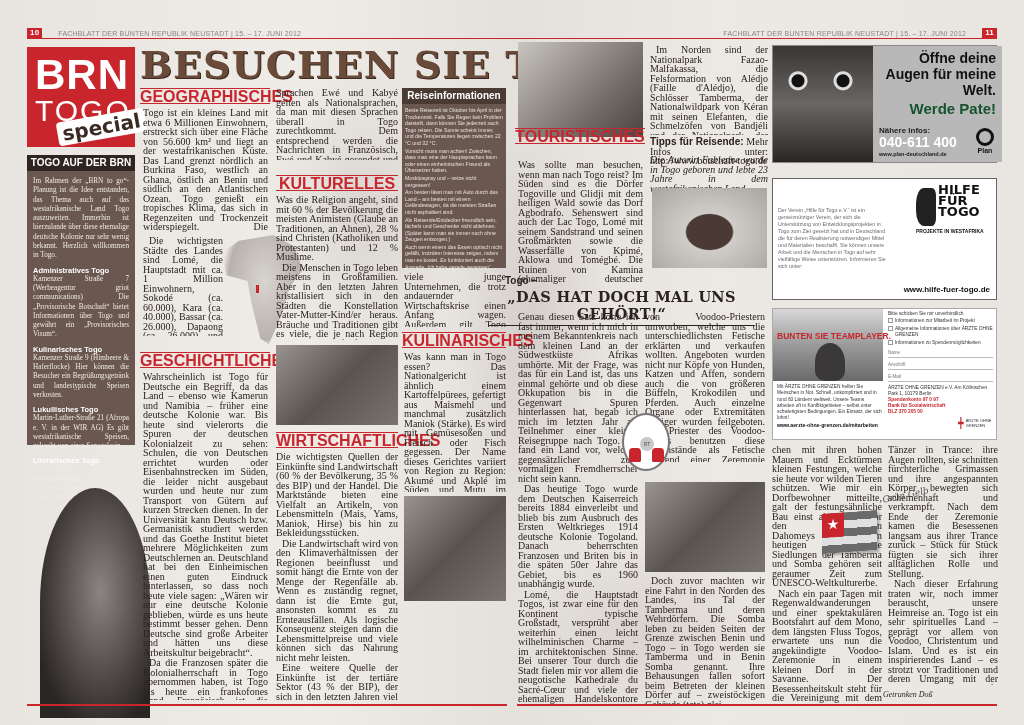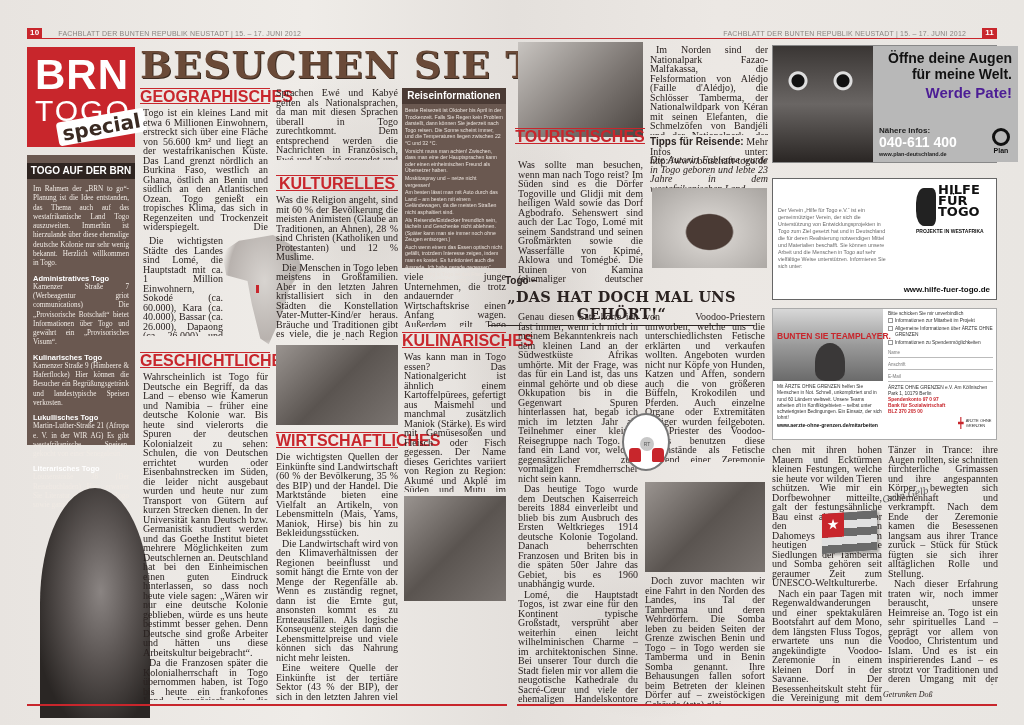--- a/index.html
+++ b/index.html
@@ -7,41 +7,41 @@
 body{font-family:"Liberation Serif",serif;color:#2a2220;position:relative}
 .spread{position:absolute;left:0;top:0;width:1024px;height:725px;background:linear-gradient(90deg,#e8e4e0 0%,#efece8 30%,#e4e0dc 50%,#ece8e4 70%,#e9e6e2 100%)}
 .bgwash{position:absolute;opacity:.35;background:radial-gradient(ellipse at center,#b8b0aa 0%,rgba(0,0,0,0) 70%)}
 .pagehead{position:absolute;top:27px;height:12px;font-family:"Liberation Sans",sans-serif;font-size:7px;color:#8a8480;letter-spacing:.2px;display:flex;align-items:center;gap:16px}
 .pagenum{background:#c8262c;color:#fff;font-weight:bold;font-size:8px;padding:0 3px;height:10px;line-height:10px}
 .headline-rule{position:absolute;top:38px;left:27px;width:970px;height:1px;background:#c8262c}
 .brnbox{position:absolute;left:27px;top:47px;width:108px;height:100px;background:#c8262c;color:#fff;font-family:"Liberation Sans",sans-serif}
 .brn{position:absolute;left:8px;top:8px;font-size:42px;font-weight:bold;letter-spacing:1px;line-height:40px}
 .togo-l{position:absolute;left:8px;top:50px;font-size:30px;font-weight:normal;letter-spacing:2px;line-height:28px}
 .special{position:absolute;left:30px;top:68px;background:#fff;color:#3a2a22;font-size:20px;font-weight:bold;padding:0 5px;transform:rotate(-10deg);border-radius:4px;font-family:"DejaVu Sans",sans-serif;line-height:24px}
-.sidebar{position:absolute;left:27px;top:155px;width:108px;height:290px;background:#6a5850;color:#f0eae4;padding:8px 6px}
+.sidebar{position:absolute;left:27px;top:155px;width:108px;height:290px;background:#6a5850;color:#f0eae4;padding:0 6px}
 .sidebar-head{background:#2e2420;color:#fff;font-family:"Liberation Sans",sans-serif;font-weight:bold;font-size:10px;text-align:center;height:16px;line-height:16px;margin:0 -6px 6px}
 .sidebar p{font-size:7.2px;line-height:9.3px;text-align:justify;margin-bottom:5px}
 .sidebar h5{font-family:"Liberation Sans",sans-serif;font-size:7.5px;font-weight:bold;color:#fff;margin-top:4px}
 .face{position:absolute;left:40px;top:488px;width:110px;height:230px;border-radius:50% 50% 0 0;background:radial-gradient(ellipse at 55% 45%,#8a8482 0%,#5a5452 40%,#2a2624 80%)}
 .title{position:absolute;left:140px;top:45px;width:370px;font-family:"DejaVu Serif",serif;font-weight:bold;font-size:38px;color:#6a4a38;letter-spacing:1px;text-shadow:1px 1px 0 #3a2a20;line-height:40px;white-space:nowrap}
 .sec{position:absolute;font-family:"Liberation Sans",sans-serif;font-weight:bold;color:#c8262c;font-size:16px;text-align:center;border-top:1px solid #c8262c;border-bottom:1px solid #c8262c;height:16px;line-height:15px}
 .col{position:absolute;font-size:10px;line-height:9.5px;text-align:justify;color:#2a2220}
 .col p{margin-bottom:1px;text-indent:6px}
 .col p.noind{text-indent:0}
 .infobox{position:absolute;left:402px;top:88px;width:104px;height:180px;background:#6a5850;color:#e8e0da;padding:0 3px}
 .infobox-head{background:#4a3a34;color:#fff;font-family:"Liberation Sans",sans-serif;font-weight:bold;font-size:10px;text-align:center;height:16px;line-height:16px;margin:0 -3px 3px}
 .infobox li{list-style:none;font-family:"Liberation Sans",sans-serif;font-size:5.2px;line-height:6.6px;margin-bottom:1px}
 .photo{position:absolute;background:linear-gradient(135deg,#9a9490 0%,#5a5450 50%,#7a7470 100%);overflow:hidden}
 .map{position:absolute;left:222px;top:235px;width:85px;height:115px;background:radial-gradient(ellipse at 50% 40%,#d8d4d0 0%,#b8b2ae 60%,rgba(200,195,190,0) 72%);clip-path:polygon(20% 5%,60% 0%,85% 10%,95% 30%,80% 45%,70% 70%,55% 95%,45% 90%,35% 60%,30% 40%,5% 35%,0% 15%)}
 .map-marker{position:absolute;left:256px;top:285px;width:3px;height:8px;background:#c8262c}
 .ad-plan{position:absolute;left:772px;top:45px;width:225px;height:118px;border:1px solid #888}
 .ad-plan-photo{position:absolute;left:0;top:0;width:100px;height:116px;background:radial-gradient(circle at 25% 30%,#111 0 6px,#ddd 7px 9px,transparent 10px),radial-gradient(circle at 70% 30%,#111 0 6px,#ddd 7px 9px,transparent 10px),linear-gradient(180deg,#3a3634 0%,#6a6664 50%,#2a2624 100%)}
-.ad-plan-right{position:absolute;left:100px;top:0;width:145px;height:116px;background:#b8b8b8;font-family:"Liberation Sans",sans-serif}
+.ad-plan-right{position:absolute;left:100px;top:0;width:129px;height:116px;background:#b8b8b8;font-family:"Liberation Sans",sans-serif}
 .ad-plan h3{font-size:14px;line-height:16px;text-align:right;padding:4px 6px 0;color:#111;font-weight:bold}
-.ad-plan .pate{font-size:15px;color:#4c1d95;font-weight:bold;text-align:right;padding:2px 6px}
+.ad-plan .pate{font-size:15px;color:#14532d;font-weight:bold;text-align:right;padding:2px 6px}
 .ad-plan .more{position:absolute;left:6px;top:80px;font-size:8px;font-weight:bold;color:#222}
 .ad-plan .phone{position:absolute;left:6px;top:88px;font-size:14px;font-weight:bold;color:#fff}
 .ad-plan .url{position:absolute;left:6px;top:105px;font-size:5.5px;color:#222;font-weight:bold}
 .ad-plan .plan-logo{position:absolute;right:6px;top:82px;width:22px;text-align:center;font-size:7px;font-weight:bold;color:#111}
 .plan-circle{width:18px;height:18px;border-radius:50%;border:3px solid #111;margin:0 auto 1px}
 .ad-hft{position:absolute;left:772px;top:178px;width:225px;height:122px;background:#fff;border:1px solid #666;font-family:"Liberation Sans",sans-serif}
 .ad-hft p{position:absolute;left:5px;top:28px;width:115px;font-size:5.3px;line-height:7px;color:#6a6a6a}
 .hft-logo{position:absolute;left:143px;top:5px;width:78px;height:52px}
 .hft-title{position:absolute;left:22px;top:0;font-size:13px;font-weight:bold;line-height:11px;color:#111;font-family:"DejaVu Sans",sans-serif}
 .hft-sub{position:absolute;left:0;top:44px;font-size:5px;font-weight:bold;color:#111;white-space:nowrap}

